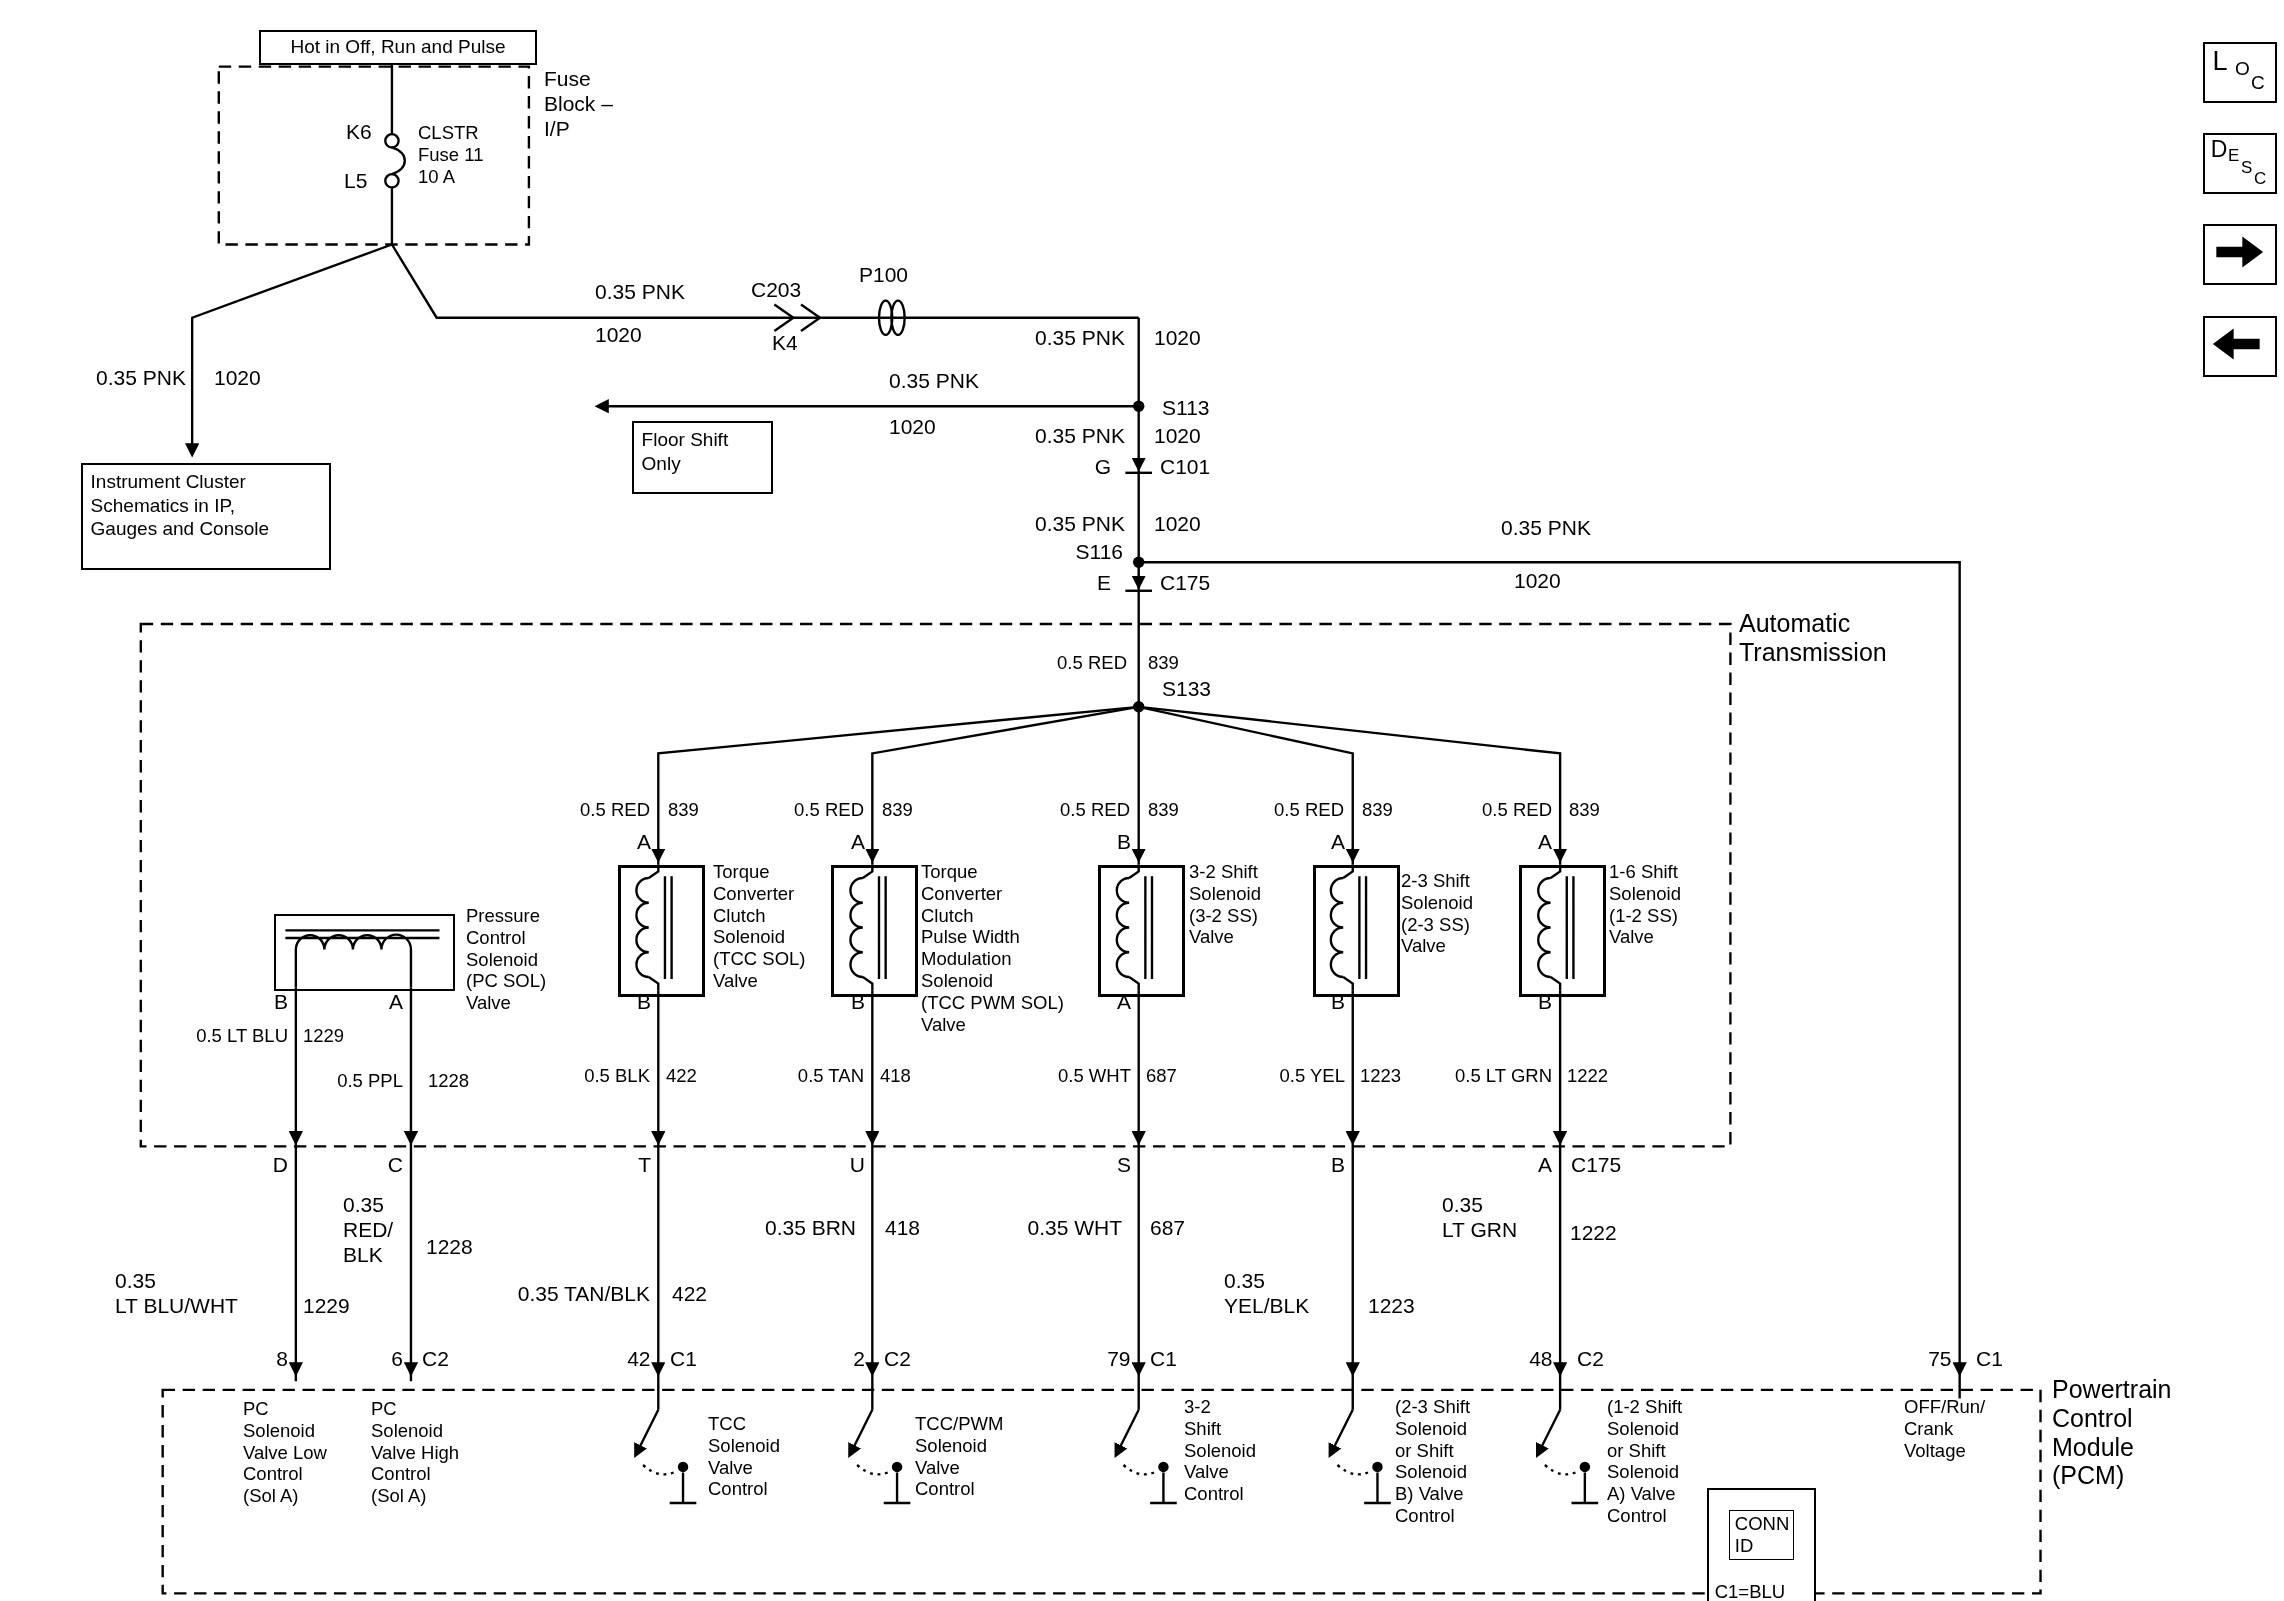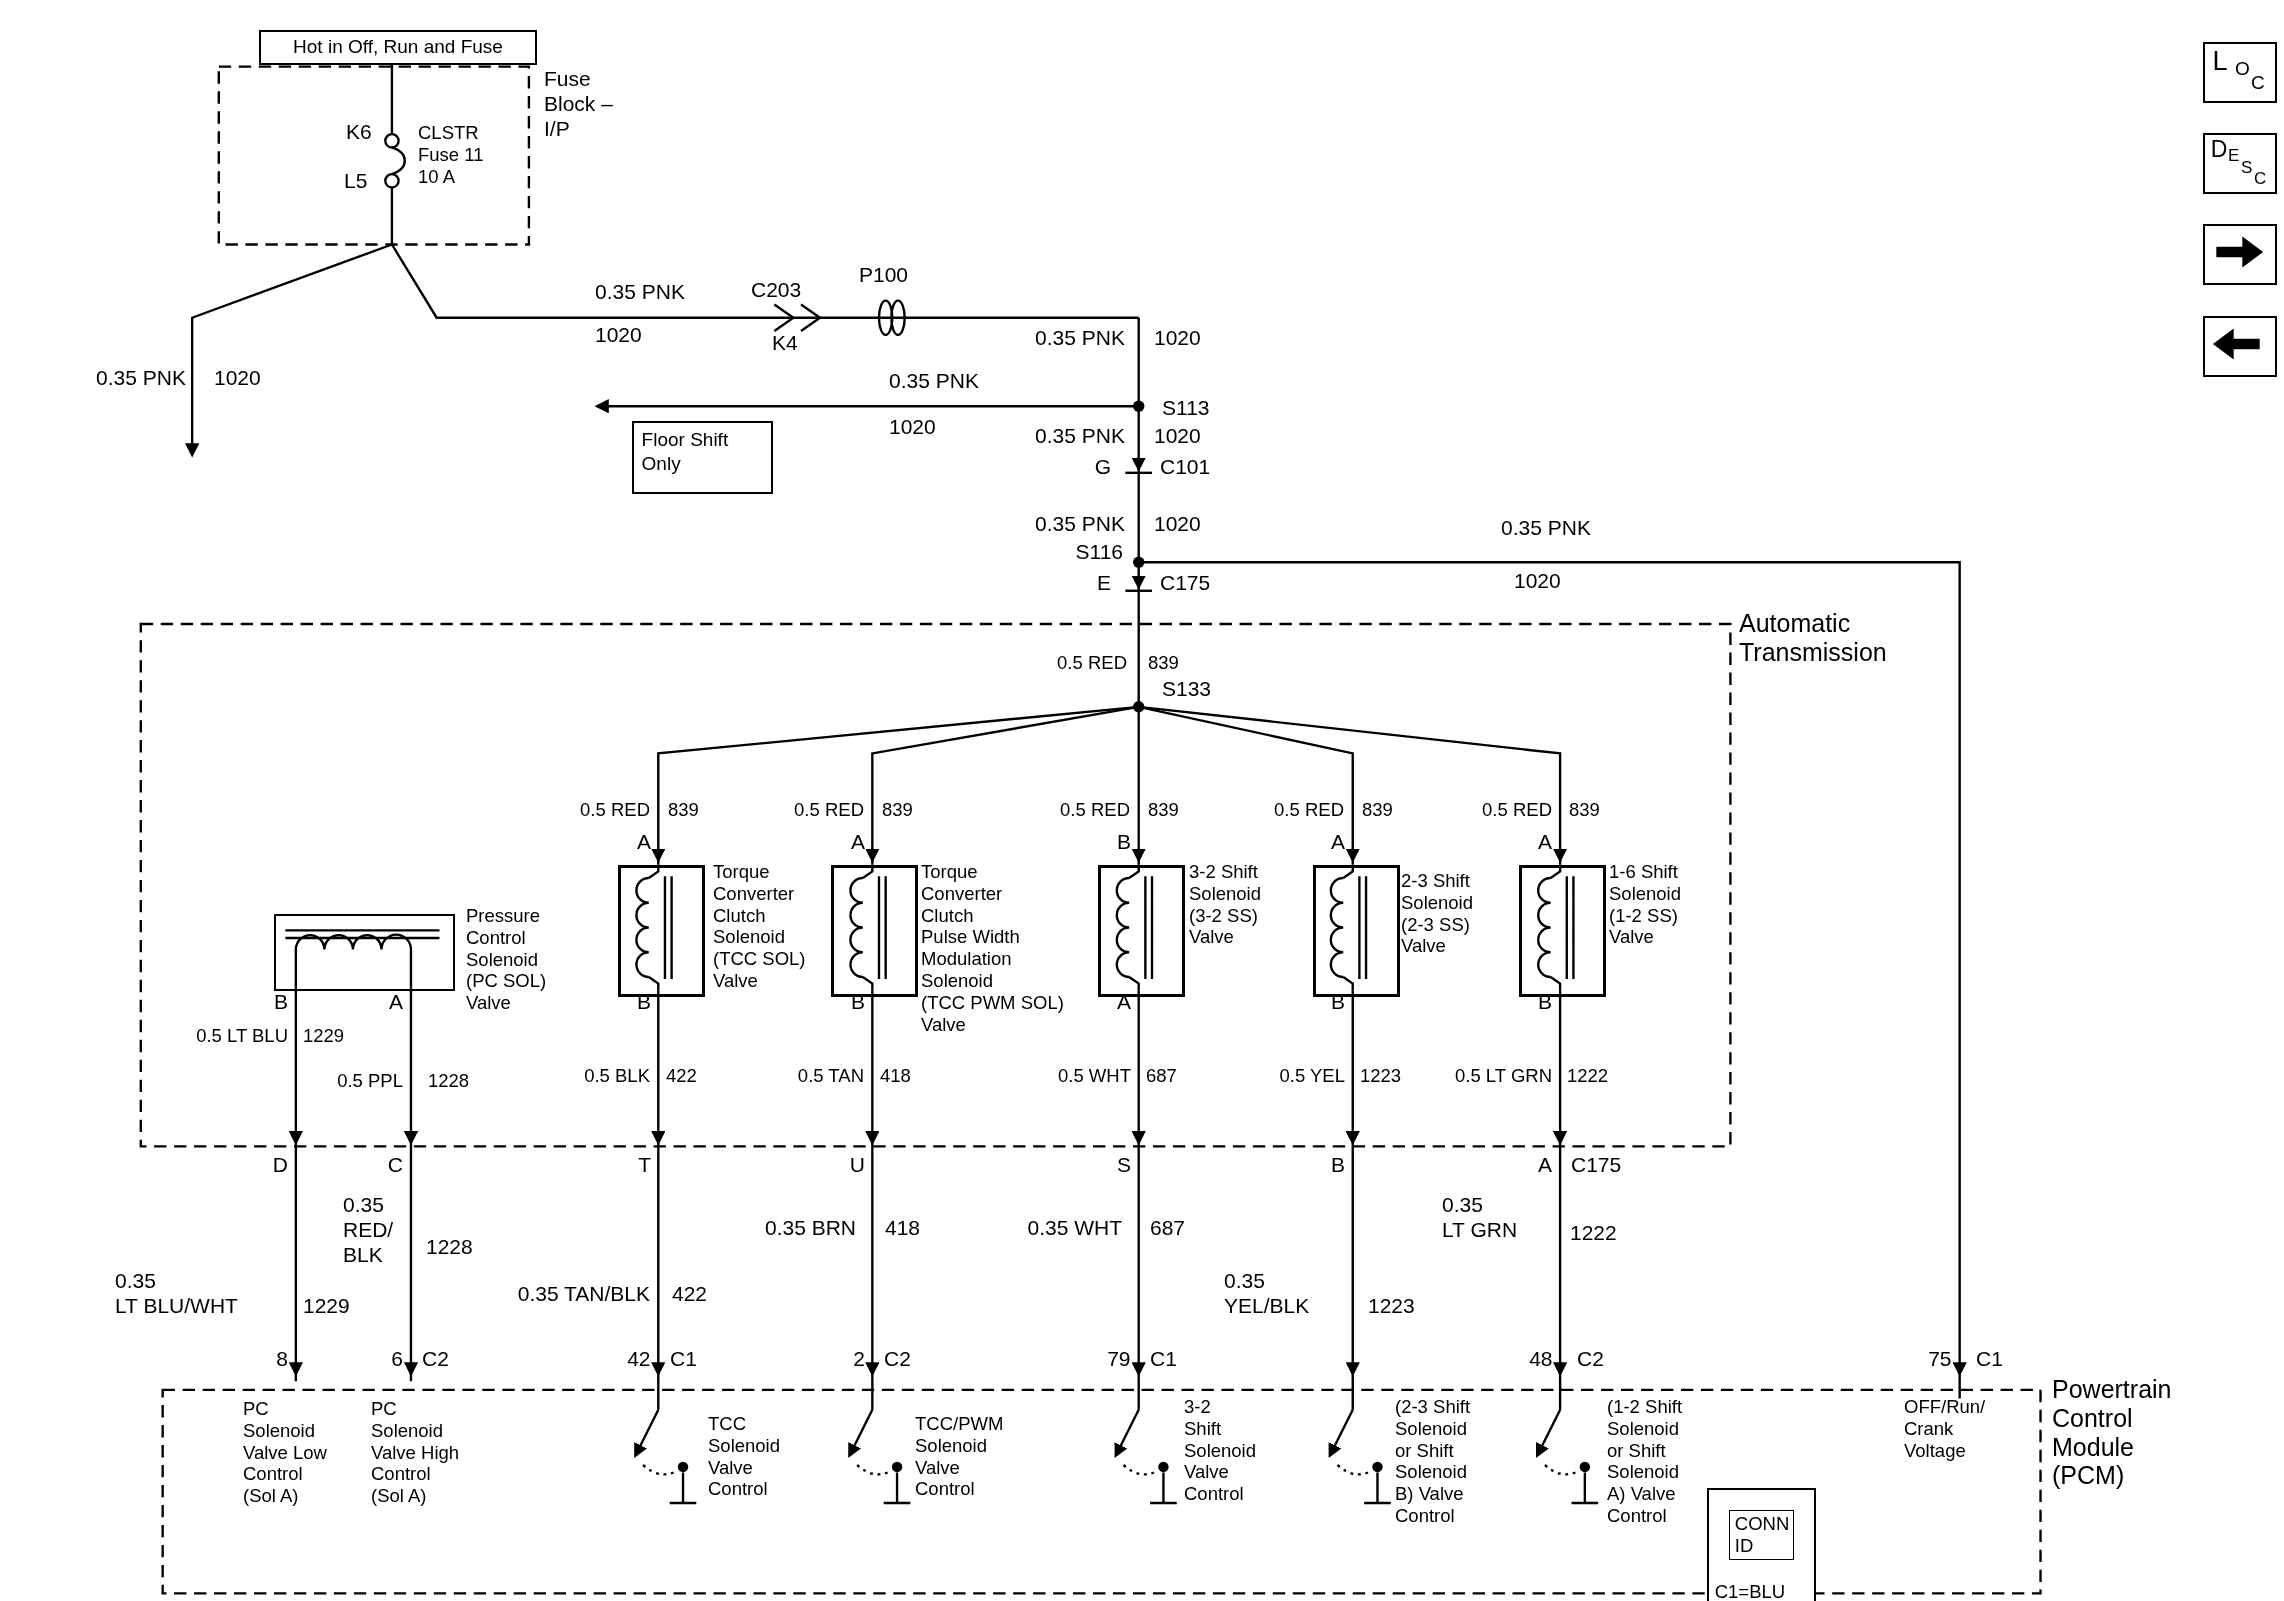--- a/index.html
+++ b/index.html
@@ -138,23 +138,26 @@
       <path d="M1448,1548 V1580 M1434,1580 H1462"></path>
 
       <path d="M1640,1482 L1616,1530" marker-end="url(#arr)"></path>
       <path d="M1624,1540 Q1642,1556 1660,1546" stroke-dasharray="3 5"></path>
       <circle cx="1666" cy="1542" r="5.5" fill="#000" stroke="none"></circle>
       <path d="M1666,1548 V1580 M1652,1580 H1680"></path>
     </g>
   </svg>
 
   <div class="hotbox" style="left:259px;top:29.5px;width:274px;height:31px;">
-    <span>Hot in Off, Run and Fuse</span>
-  </div>
-
+    <span>Hot in Off, Run and Pulse</span>
+  </div>
+
+  <div class="sbox tbox" style="left:81px;top:463px;width:231px;height:93px;">Instrument Cluster
+Schematics in IP,
+Gauges and Console</div>
 
 
   <div class="sbox tbox" style="left:632px;top:421px;width:122px;height:59px;">Floor Shift
 Only</div>
 
   <div class="pcbox" style="left:274px;top:914px;width:177px;height:73px;"></div>
 
   <div class="solbox" style="left:618px;top:865px;width:81px;height:126px;"></div>
   <div class="solbox" style="left:831px;top:865px;width:81px;height:126px;"></div>
   <div class="solbox" style="left:1098px;top:865px;width:81px;height:126px;"></div>

